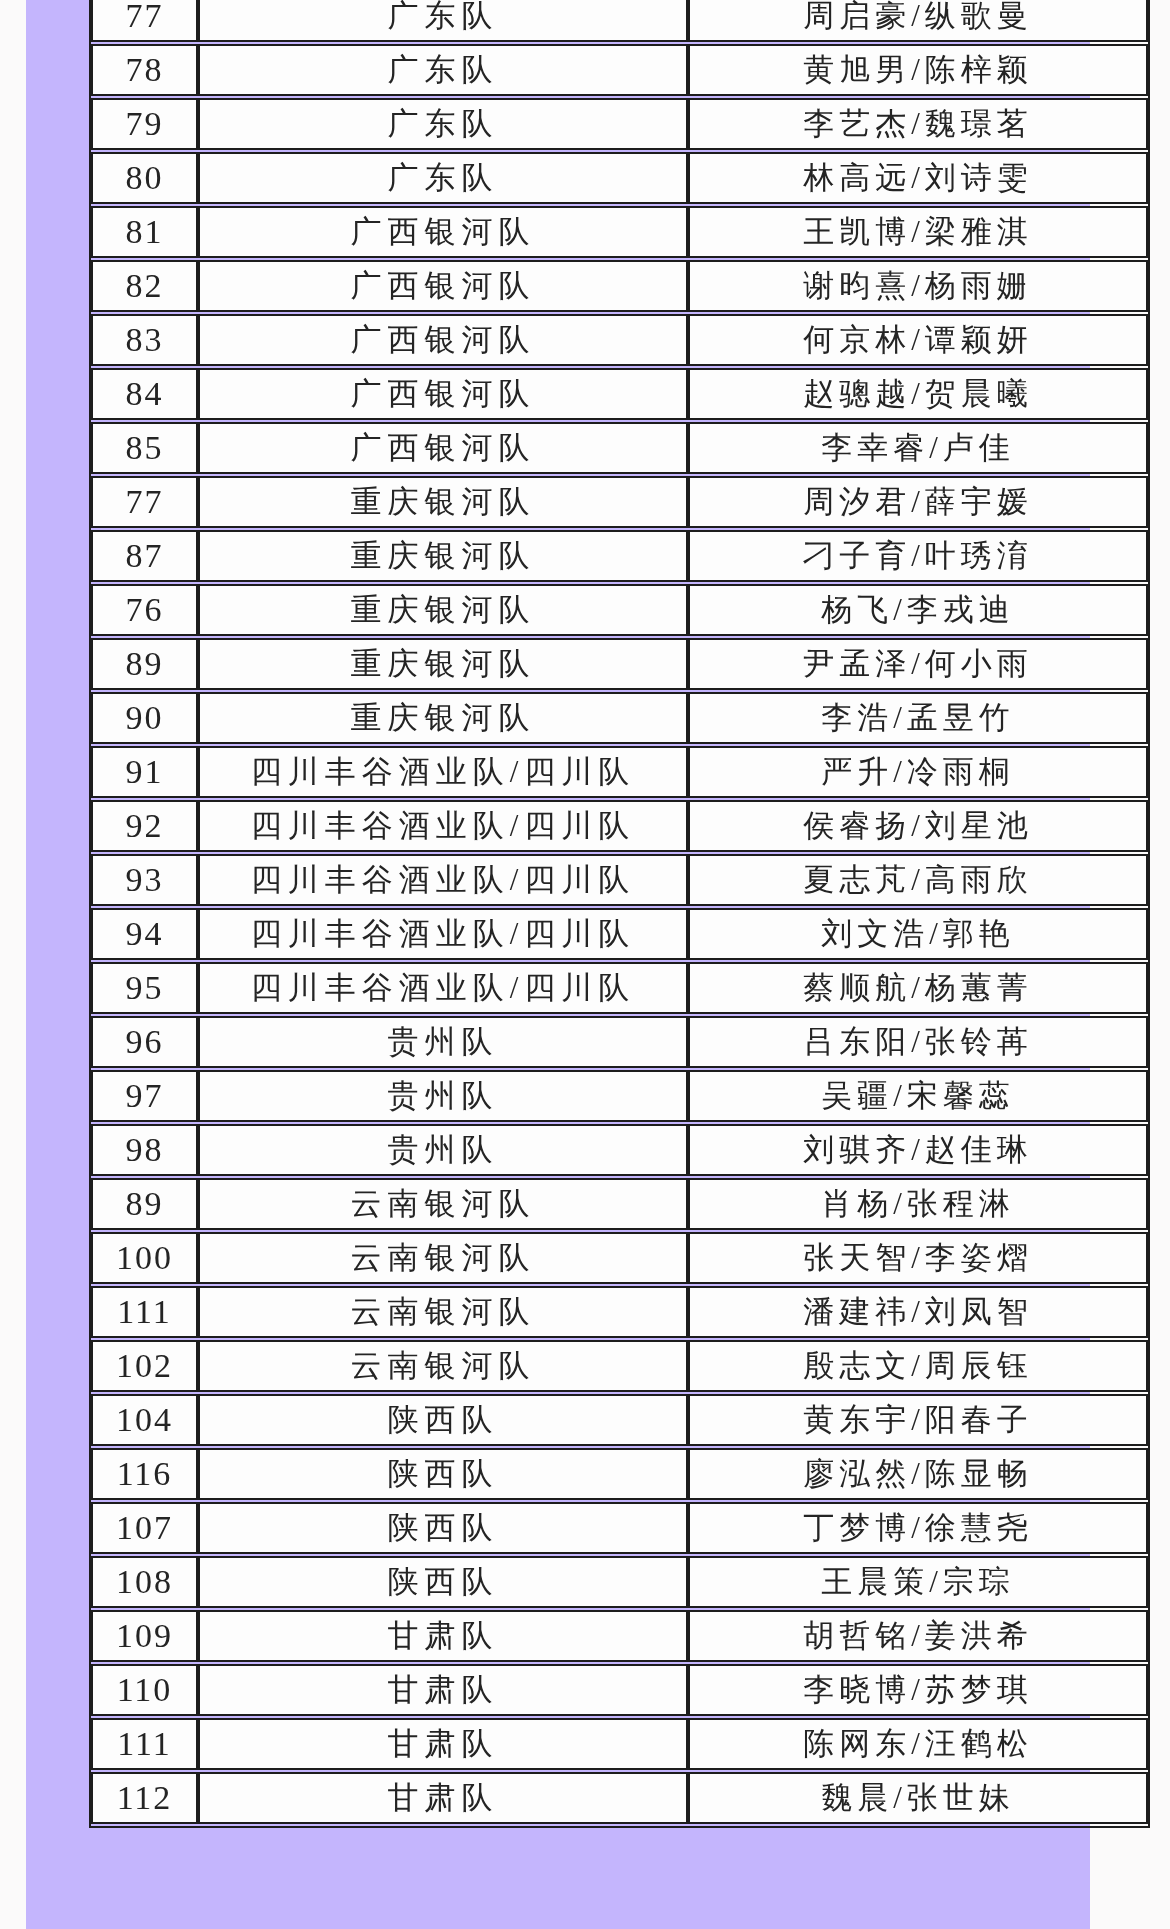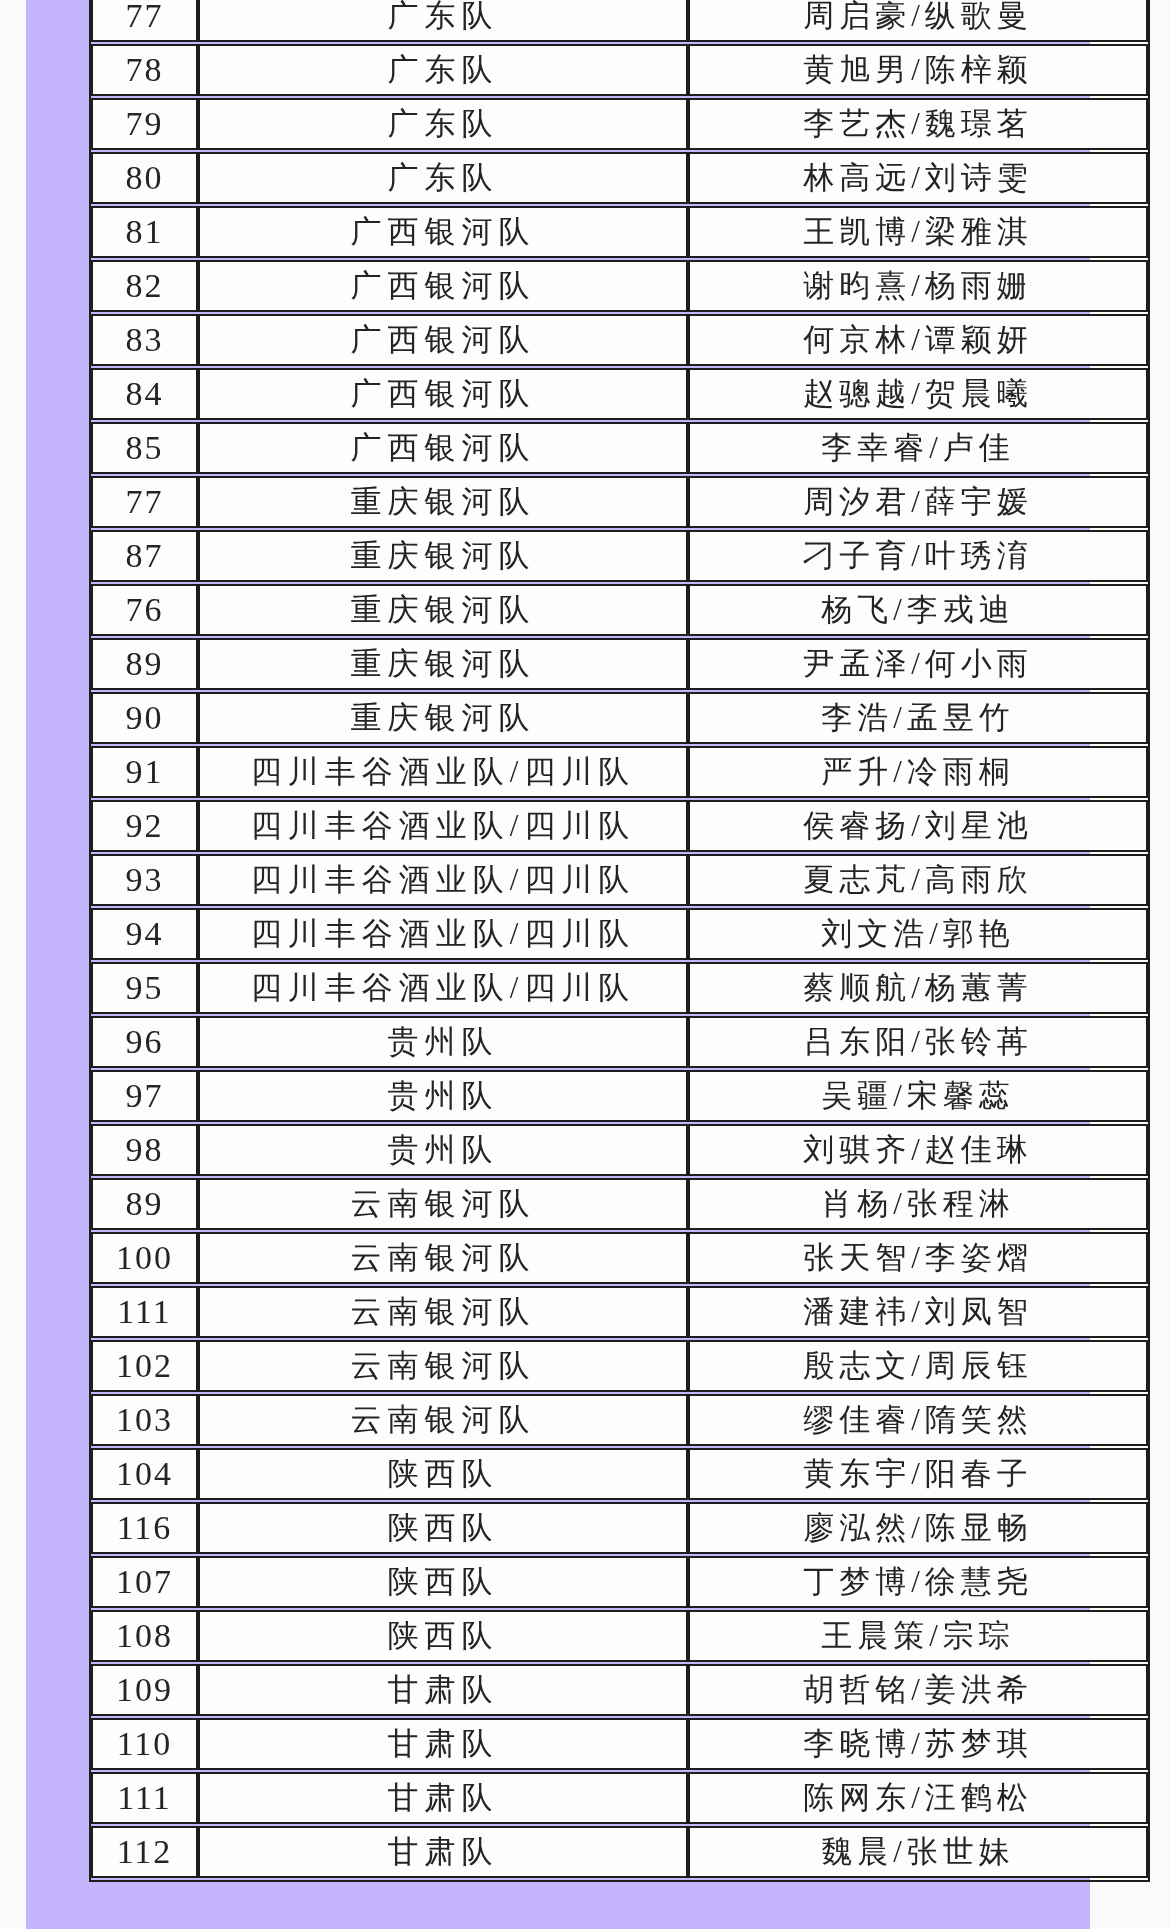--- a/index.html
+++ b/index.html
@@ -188,25 +188,20 @@
           <td class="col-number">111</td>
           <td class="col-team">云南银河队</td>
           <td class="col-pair">潘建祎/刘凤智</td>
         </tr>
         <tr>
           <td class="col-number">102</td>
           <td class="col-team">云南银河队</td>
           <td class="col-pair">殷志文/周辰钰</td>
         </tr>
         <tr>
-          <td class="col-number">103</td>
-          <td class="col-team">云南银河队</td>
-          <td class="col-pair">缪佳睿/隋笑然</td>
-        </tr>
-        <tr>
           <td class="col-number">104</td>
           <td class="col-team">陕西队</td>
           <td class="col-pair">黄东宇/阳春子</td>
         </tr>
         <tr>
           <td class="col-number">116</td>
           <td class="col-team">陕西队</td>
           <td class="col-pair">廖泓然/陈显畅</td>
         </tr>
         <tr>

